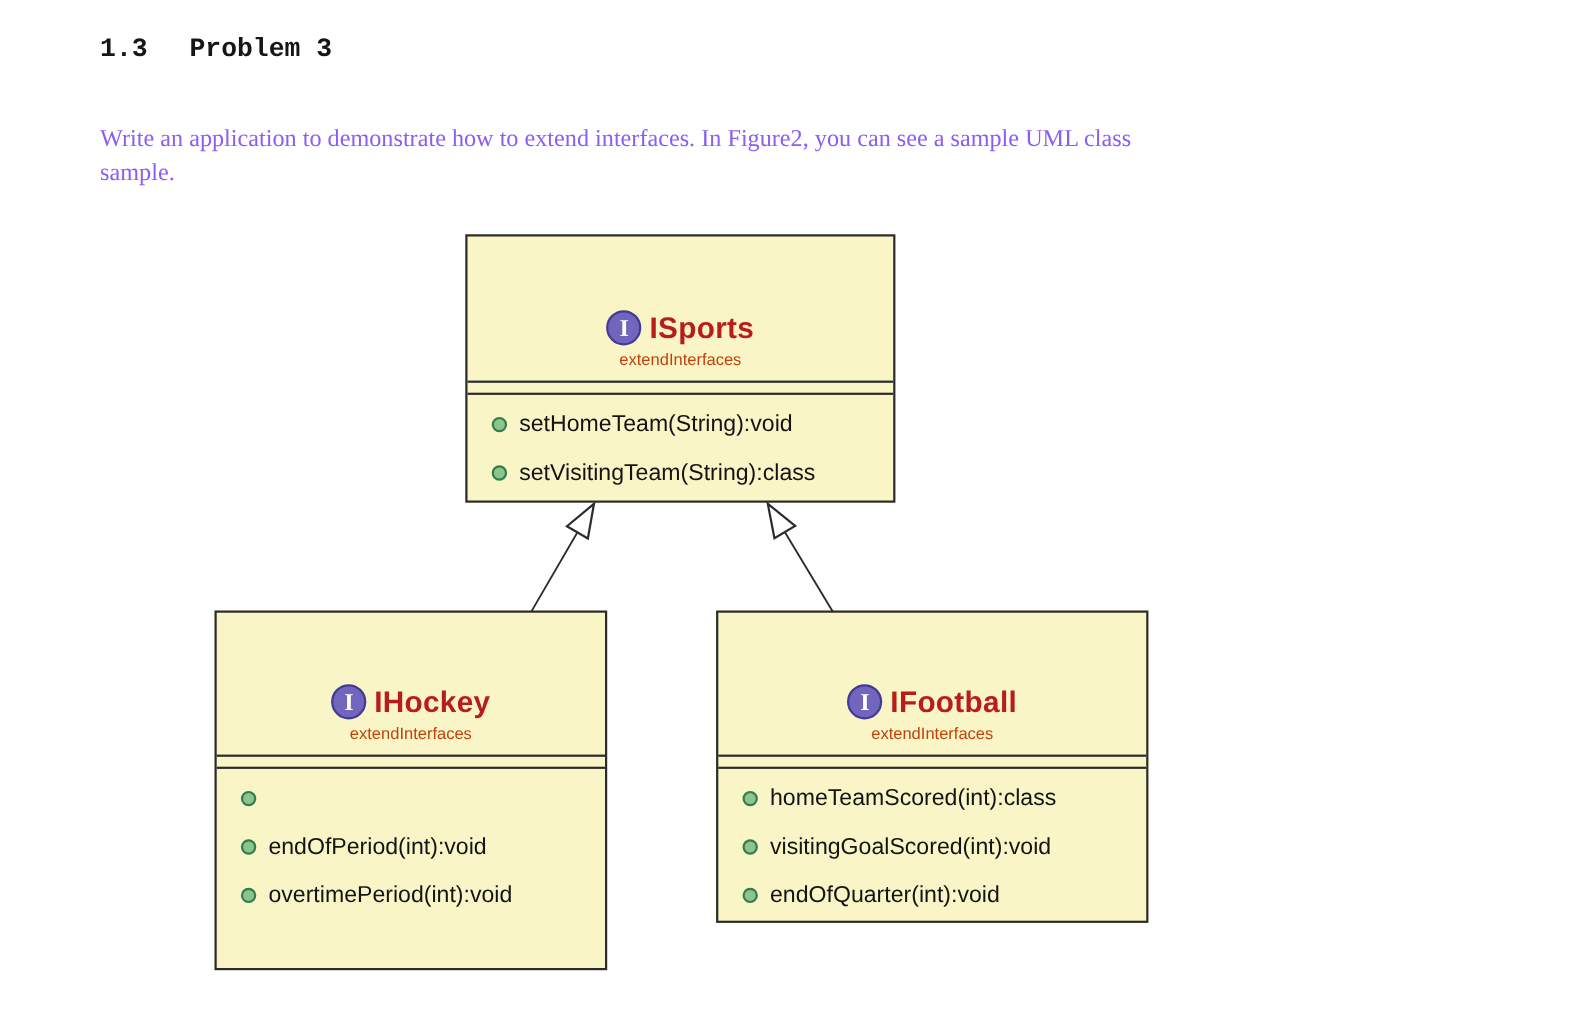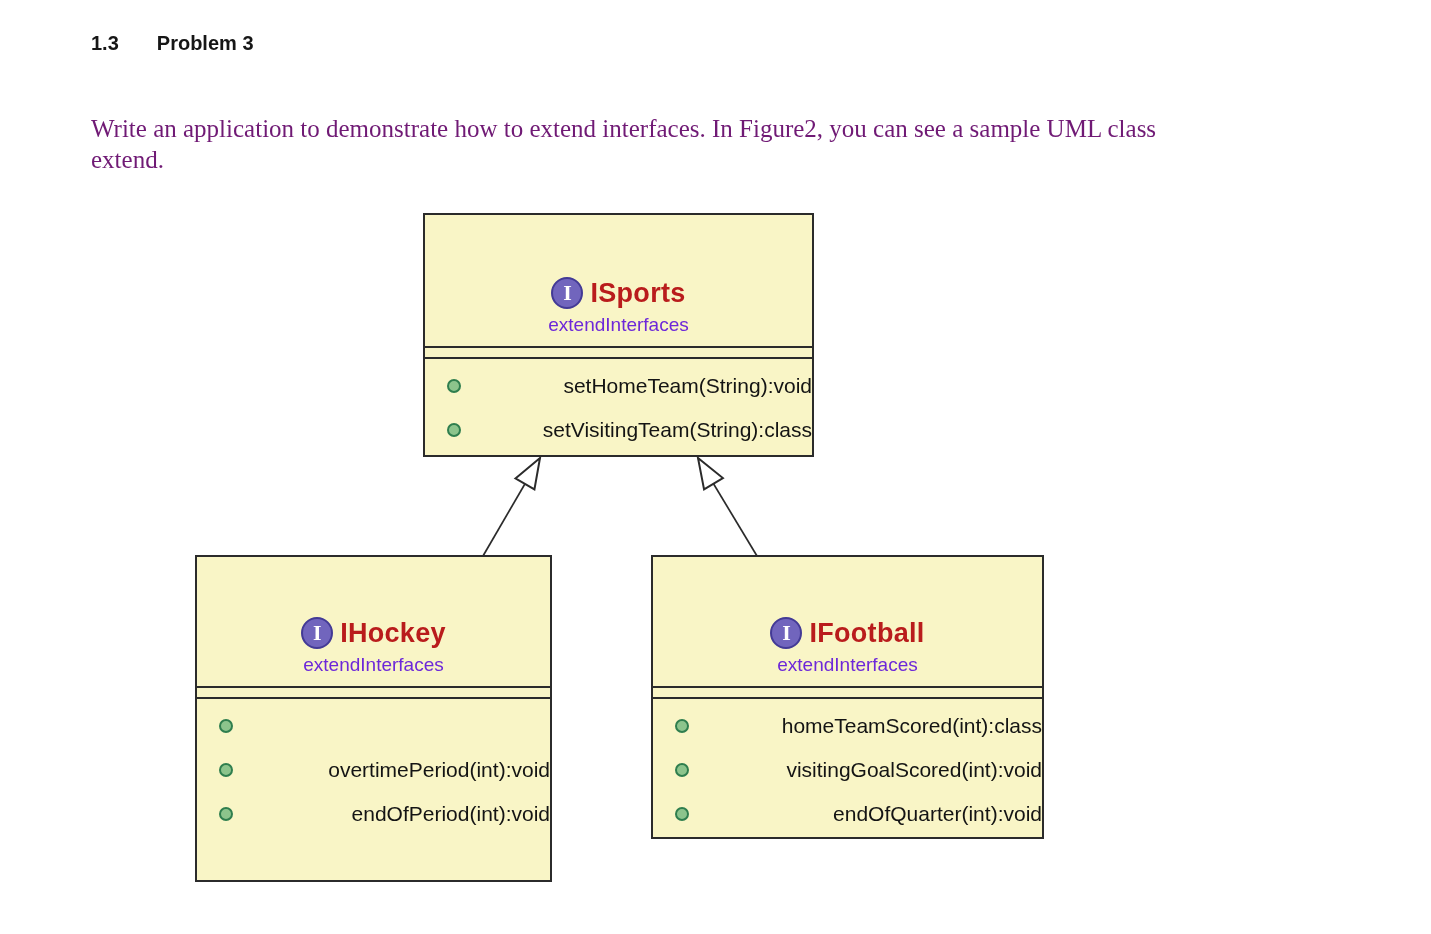--- a/index.html
+++ b/index.html
@@ -7,29 +7,29 @@
     width: 1431px; height: 934px;
     background: #ffffff;
     position: relative;
     font-family: "Liberation Sans", sans-serif;
     overflow: hidden;
   }
 
   
   .doc-heading {
     position: absolute; left: 91px; top: 32px;
-    font-family: Liberation Sans, sans-serif;
-    font-weight: bold; font-size: 20px; color: #161616;
+    font-family: Liberation Mono, monospace;
+    font-weight: bold; font-size: 24px; color: #161616;
     white-space: nowrap;
   }
   .section-number { margin-right: 38px; }
   .doc-paragraph {
     position: absolute; left: 91px; top: 88px;
     font-family: "Liberation Serif", serif;
-    font-size: 25px; line-height: 31px; color: #701a75;
+    font-size: 22px; line-height: 31px; color: #8b5cf6;
     white-space: nowrap;
   }
 
   
   .uml-box {
     position: absolute;
     background: #F9F5C6;
     border: 2px solid #2B2B2B;
     box-sizing: border-box;
   }
@@ -48,32 +48,32 @@
   .title-row { display: flex; align-items: center; gap: 7px; }
   .iface-icon {
     width: 32px; height: 32px; border-radius: 50%;
     background: #7165BD; border: 2px solid #433A96;
     color: #ffffff; box-sizing: border-box;
     display: flex; align-items: center; justify-content: center;
     font-family: "Liberation Serif", serif; font-weight: bold; font-size: 22px;
     line-height: 1; flex: none;
   }
   .uml-name { font-size: 27px; font-weight: bold; color: #b91c1c; letter-spacing: 0.3px; }
-  .stereotype { font-size: 19px; color: #6d28d9; }
+  .stereotype { font-size: 15px; color: #c2410c; }
 
   .fields-compartment {
     height: 9px;
     border-top: 2px solid #2B2B2B;
     border-bottom: 2px solid #2B2B2B;
     box-sizing: content-box;
   }
   .methods-compartment { padding-top: 5px; }
   .method {
     display: flex; align-items: center;
-    height: 44px; padding-left: 22px; gap: 11px; justify-content: space-between;
+    height: 44px; padding-left: 22px; gap: 11px;
   }
   .bullet {
     width: 14px; height: 14px; border-radius: 50%;
     background: #8CC48C; border: 2px solid #2F7E4E;
     box-sizing: border-box; flex: none;
   }
   .method-text { font-size: 21px; color: #141414; white-space: nowrap; }
 
   
   .arrows {
@@ -84,21 +84,21 @@
 </style>
 </head>
 <body>
 
 <div class="doc-heading">
   <span class="section-number">1.3</span><span>Problem 3</span>
 </div>
 
 <p class="doc-paragraph">
   <span>Write an application to demonstrate how to extend interfaces. In Figure2, you can see a sample UML class</span><br>
-  <span>extend.</span>
+  <span>sample.</span>
 </p>
 
 <div>
 
   <div class="uml-box" id="box-isports">
     <div class="title-compartment">
       <div class="title-row">
         <span class="iface-icon">
             <span>I</span>
           </span>
@@ -129,25 +129,25 @@
       </div>
       <div class="stereotype">extendInterfaces</div>
     </div>
     <div class="fields-compartment"></div>
     <div class="methods-compartment">
       <div class="method">
         <span class="bullet"></span>
       </div>
       <div class="method">
         <span class="bullet"></span>
-        <span class="method-text">overtimePeriod(int):void</span>
+        <span class="method-text">endOfPeriod(int):void</span>
       </div>
       <div class="method">
         <span class="bullet"></span>
-        <span class="method-text">endOfPeriod(int):void</span>
+        <span class="method-text">overtimePeriod(int):void</span>
       </div>
     </div>
   </div>
 
   <div class="uml-box" id="box-ifootball">
     <div class="title-compartment">
       <div class="title-row">
         <span class="iface-icon">
             <span>I</span>
           </span>

